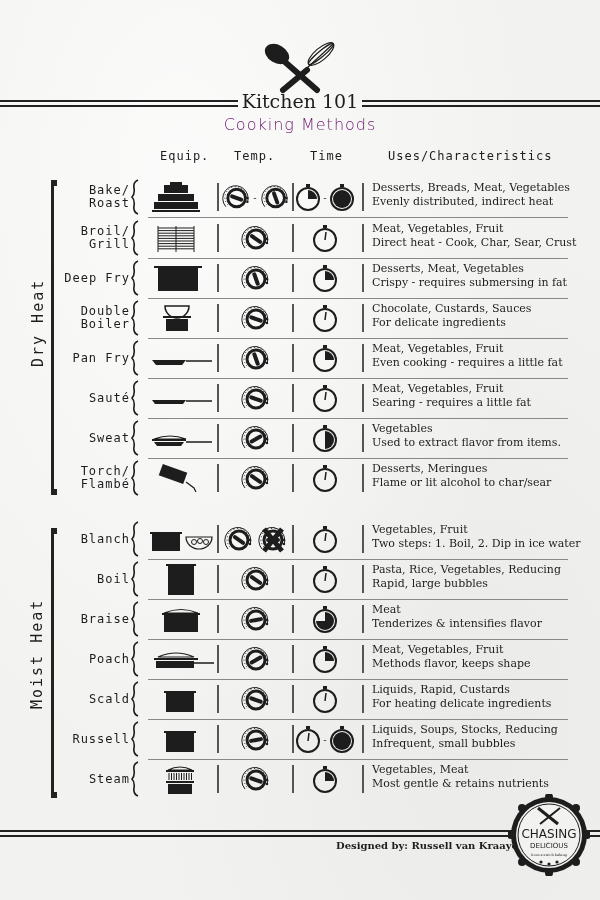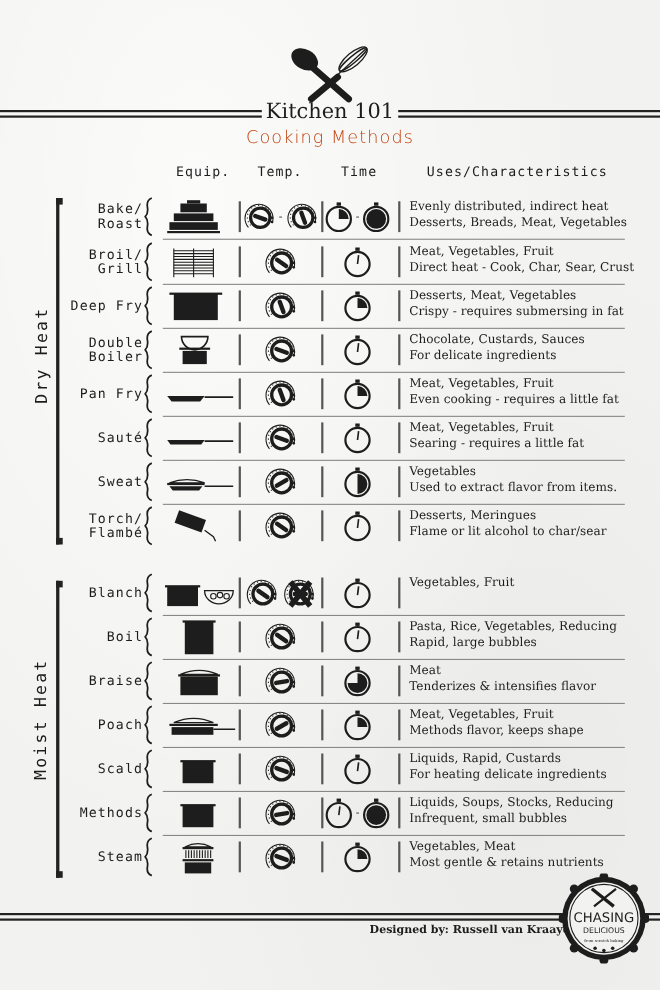--- a/index.html
+++ b/index.html
@@ -3,21 +3,21 @@
 <meta charset="utf-8">
 <style>
   html,body{margin:0;padding:0;}
   body{width:600px;height:900px;background:#f2f2f0;position:relative;overflow:hidden;font-family:"DejaVu Serif",serif;color:#1d1d1d;}
   .paper{position:absolute;inset:0;background:
     radial-gradient(ellipse at 30% 20%, rgba(255,255,255,0.7), rgba(0,0,0,0) 60%),
     radial-gradient(ellipse at 80% 80%, rgba(0,0,0,0.03), rgba(0,0,0,0) 50%);}
   .logo{position:absolute;left:255px;top:40px;width:90px;height:55px;}
   .rule{position:absolute;height:7px;border-top:2px solid #222;border-bottom:2px solid #222;box-sizing:border-box;}
   .title{position:absolute;left:0;width:600px;top:90px;text-align:center;font-size:19px;font-family:"DejaVu Serif",serif;}
-  .subtitle{position:absolute;left:0;width:600px;top:115px;text-align:center;font-size:16px;letter-spacing:1px;color:#c2410c;font-family:"DejaVu Sans",sans-serif;font-weight:300;}
+  .subtitle{position:absolute;left:0;width:600px;top:115px;text-align:center;font-size:16px;letter-spacing:1px;color:#701a75;font-family:"DejaVu Sans",sans-serif;font-weight:300;}
   .colhead{position:absolute;top:149px;font-size:12px;letter-spacing:1px;font-family:"DejaVu Sans Mono",monospace;}
   .row{position:absolute;left:0;width:600px;height:40px;}
   .row .name{position:absolute;right:470px;top:0;height:40px;display:flex;align-items:center;justify-content:flex-end;text-align:right;font-size:12px;letter-spacing:1px;line-height:13px;font-family:"DejaVu Sans Mono",monospace;}
   .row .brace{position:absolute;left:131px;top:2px;width:8px;height:36px;}
   .row .equip{position:absolute;left:148px;top:4px;width:66px;height:32px;}
   .vsep{position:absolute;top:6px;width:2px;height:28px;background:#555;}
   .row .temp{position:absolute;left:220px;top:4px;width:70px;height:32px;}
   .row .time{position:absolute;left:295px;top:4px;width:60px;height:32px;}
   .row .uses{position:absolute;left:372px;top:4px;width:225px;font-size:11px;line-height:14px;font-family:"DejaVu Serif",serif;}
   .hline{position:absolute;left:148px;width:420px;height:1px;background:#888;}
@@ -107,22 +107,22 @@
     <path d="M13 17 L13 8 A9 9 0 0 1 22 17 Z" fill="#1d1d1d"></path>
         </svg>
         <span style="font-size:10px">-</span>
         <svg width="26" height="30" viewBox="0 0 26 30">
     <rect x="11" y="2" width="4" height="3" fill="#1d1d1d"></rect>
     <circle cx="13" cy="17" r="11" fill="none" stroke="#1d1d1d" stroke-width="2"></circle>
     <circle cx="13" cy="17" r="9" fill="#1d1d1d"></circle>
         </svg>
       </div>
       <div class="uses">
+        <div>Desserts, Breads, Meat, Vegetables</div>
         <div>Evenly distributed, indirect heat</div>
-        <div>Desserts, Breads, Meat, Vegetables</div>
       </div>
     </div>
     <div class="hline" style="top: 217px;"></div>
     <div class="row" style="top: 218px;">
       <div class="name" style="white-space: pre-line;">Broil/
 Grill</div>
       <div class="brace">
         <svg width="8" height="36" viewBox="0 0 8 36">
           <path d="M7 1 Q2 3 3 9 Q4 15 1 18 Q4 21 3 27 Q2 33 7 35" fill="none" stroke="#1d1d1d" stroke-width="1.6"></path>
         </svg>
@@ -450,20 +450,21 @@
       </div>
       <div class="time" style="display: flex; align-items: center; justify-content: center; gap: 2px;">
         <svg width="26" height="30" viewBox="0 0 26 30">
     <rect x="11" y="2" width="4" height="3" fill="#1d1d1d"></rect>
     <circle cx="13" cy="17" r="11" fill="none" stroke="#1d1d1d" stroke-width="2"></circle>
     <line x1="13" y1="17" x2="14" y2="9" stroke="#1d1d1d" stroke-width="1.5"></line>
         </svg>
       </div>
       <div class="uses">
         <div>Vegetables, Fruit</div>
+        <div>Two steps: 1. Boil, 2. Dip in ice water</div>
       </div>
     </div>
     <div class="hline" style="top: 559px;"></div>
     <div class="row" style="top: 559px;">
       <div class="name" style="white-space: pre-line;">Boil</div>
       <div class="brace">
         <svg width="8" height="36" viewBox="0 0 8 36">
           <path d="M7 1 Q2 3 3 9 Q4 15 1 18 Q4 21 3 27 Q2 33 7 35" fill="none" stroke="#1d1d1d" stroke-width="1.6"></path>
         </svg>
       </div>
@@ -613,21 +614,21 @@
     <line x1="13" y1="17" x2="14" y2="9" stroke="#1d1d1d" stroke-width="1.5"></line>
         </svg>
       </div>
       <div class="uses">
         <div>Liquids, Rapid, Custards</div>
         <div>For heating delicate ingredients</div>
       </div>
     </div>
     <div class="hline" style="top: 719px;"></div>
     <div class="row" style="top: 719px;">
-      <div class="name" style="white-space: pre-line;">Methods</div>
+      <div class="name" style="white-space: pre-line;">Russell</div>
       <div class="brace">
         <svg width="8" height="36" viewBox="0 0 8 36">
           <path d="M7 1 Q2 3 3 9 Q4 15 1 18 Q4 21 3 27 Q2 33 7 35" fill="none" stroke="#1d1d1d" stroke-width="1.6"></path>
         </svg>
       </div>
       <div class="equip">
         <svg width="66" height="32" viewBox="0 0 66 32">
           <rect x="18" y="9" width="28" height="20" fill="#1d1d1d"></rect>
           <rect x="16" y="8" width="32" height="2" fill="#1d1d1d"></rect>
         </svg>

